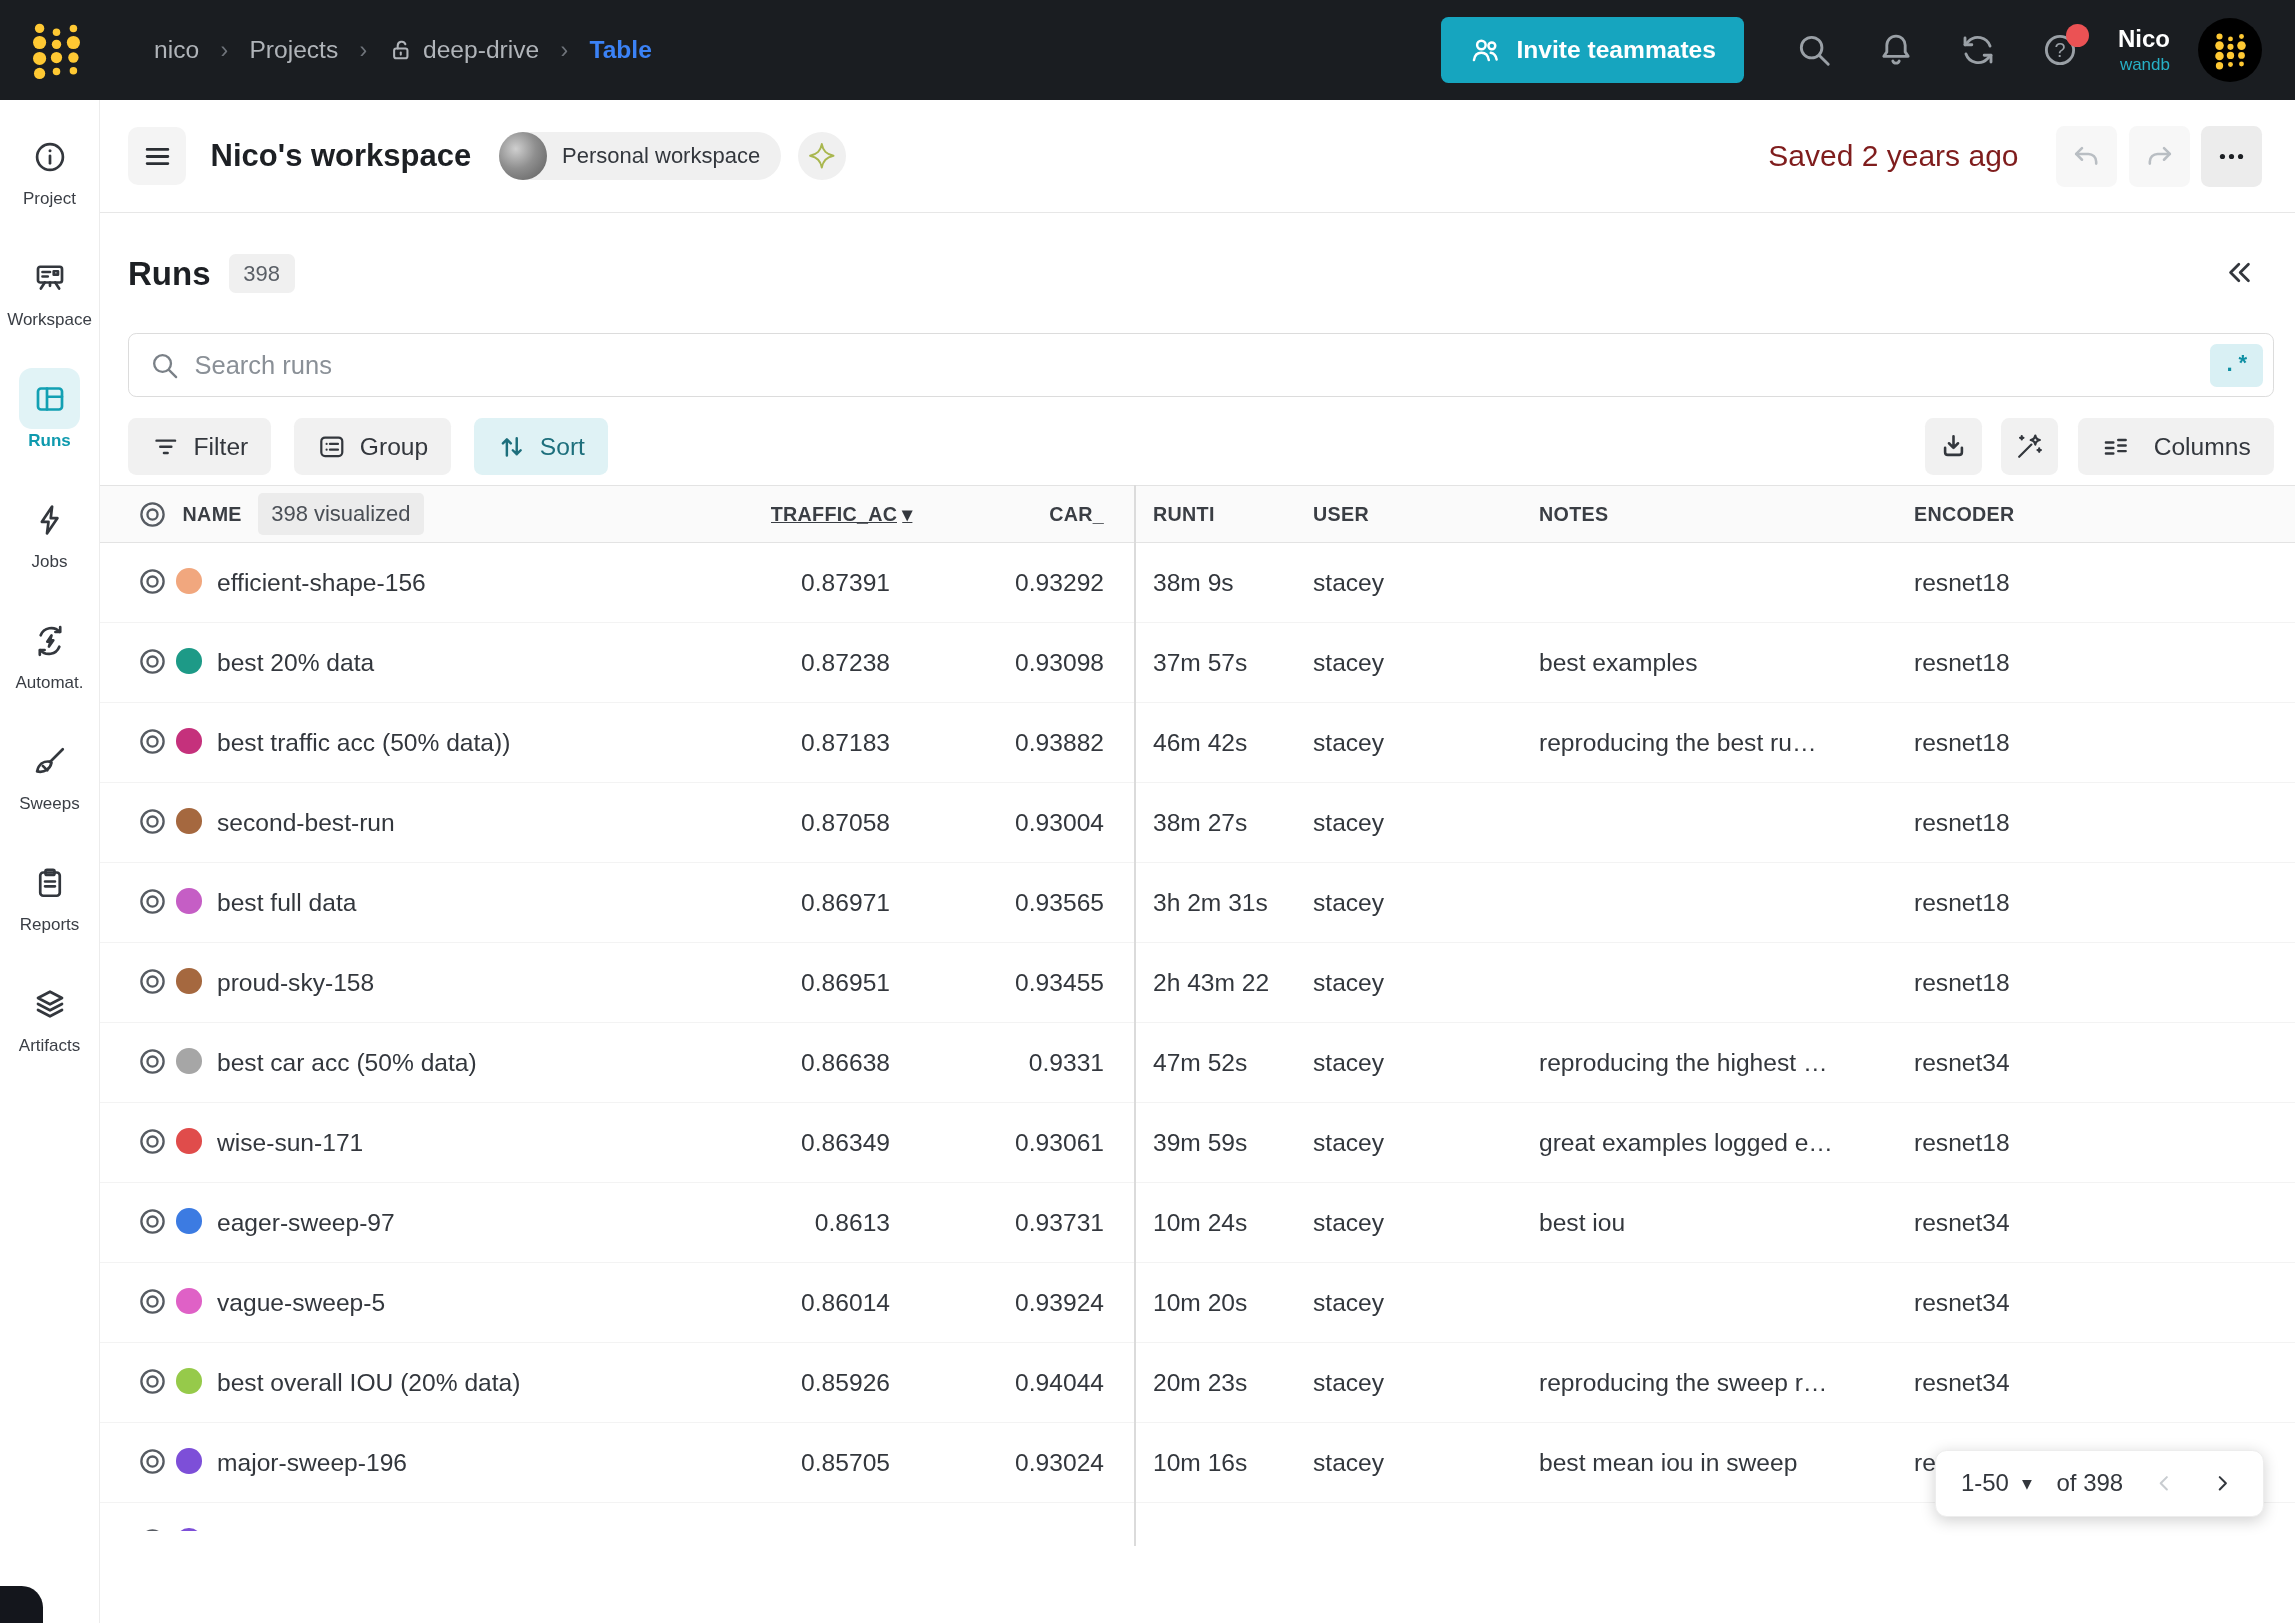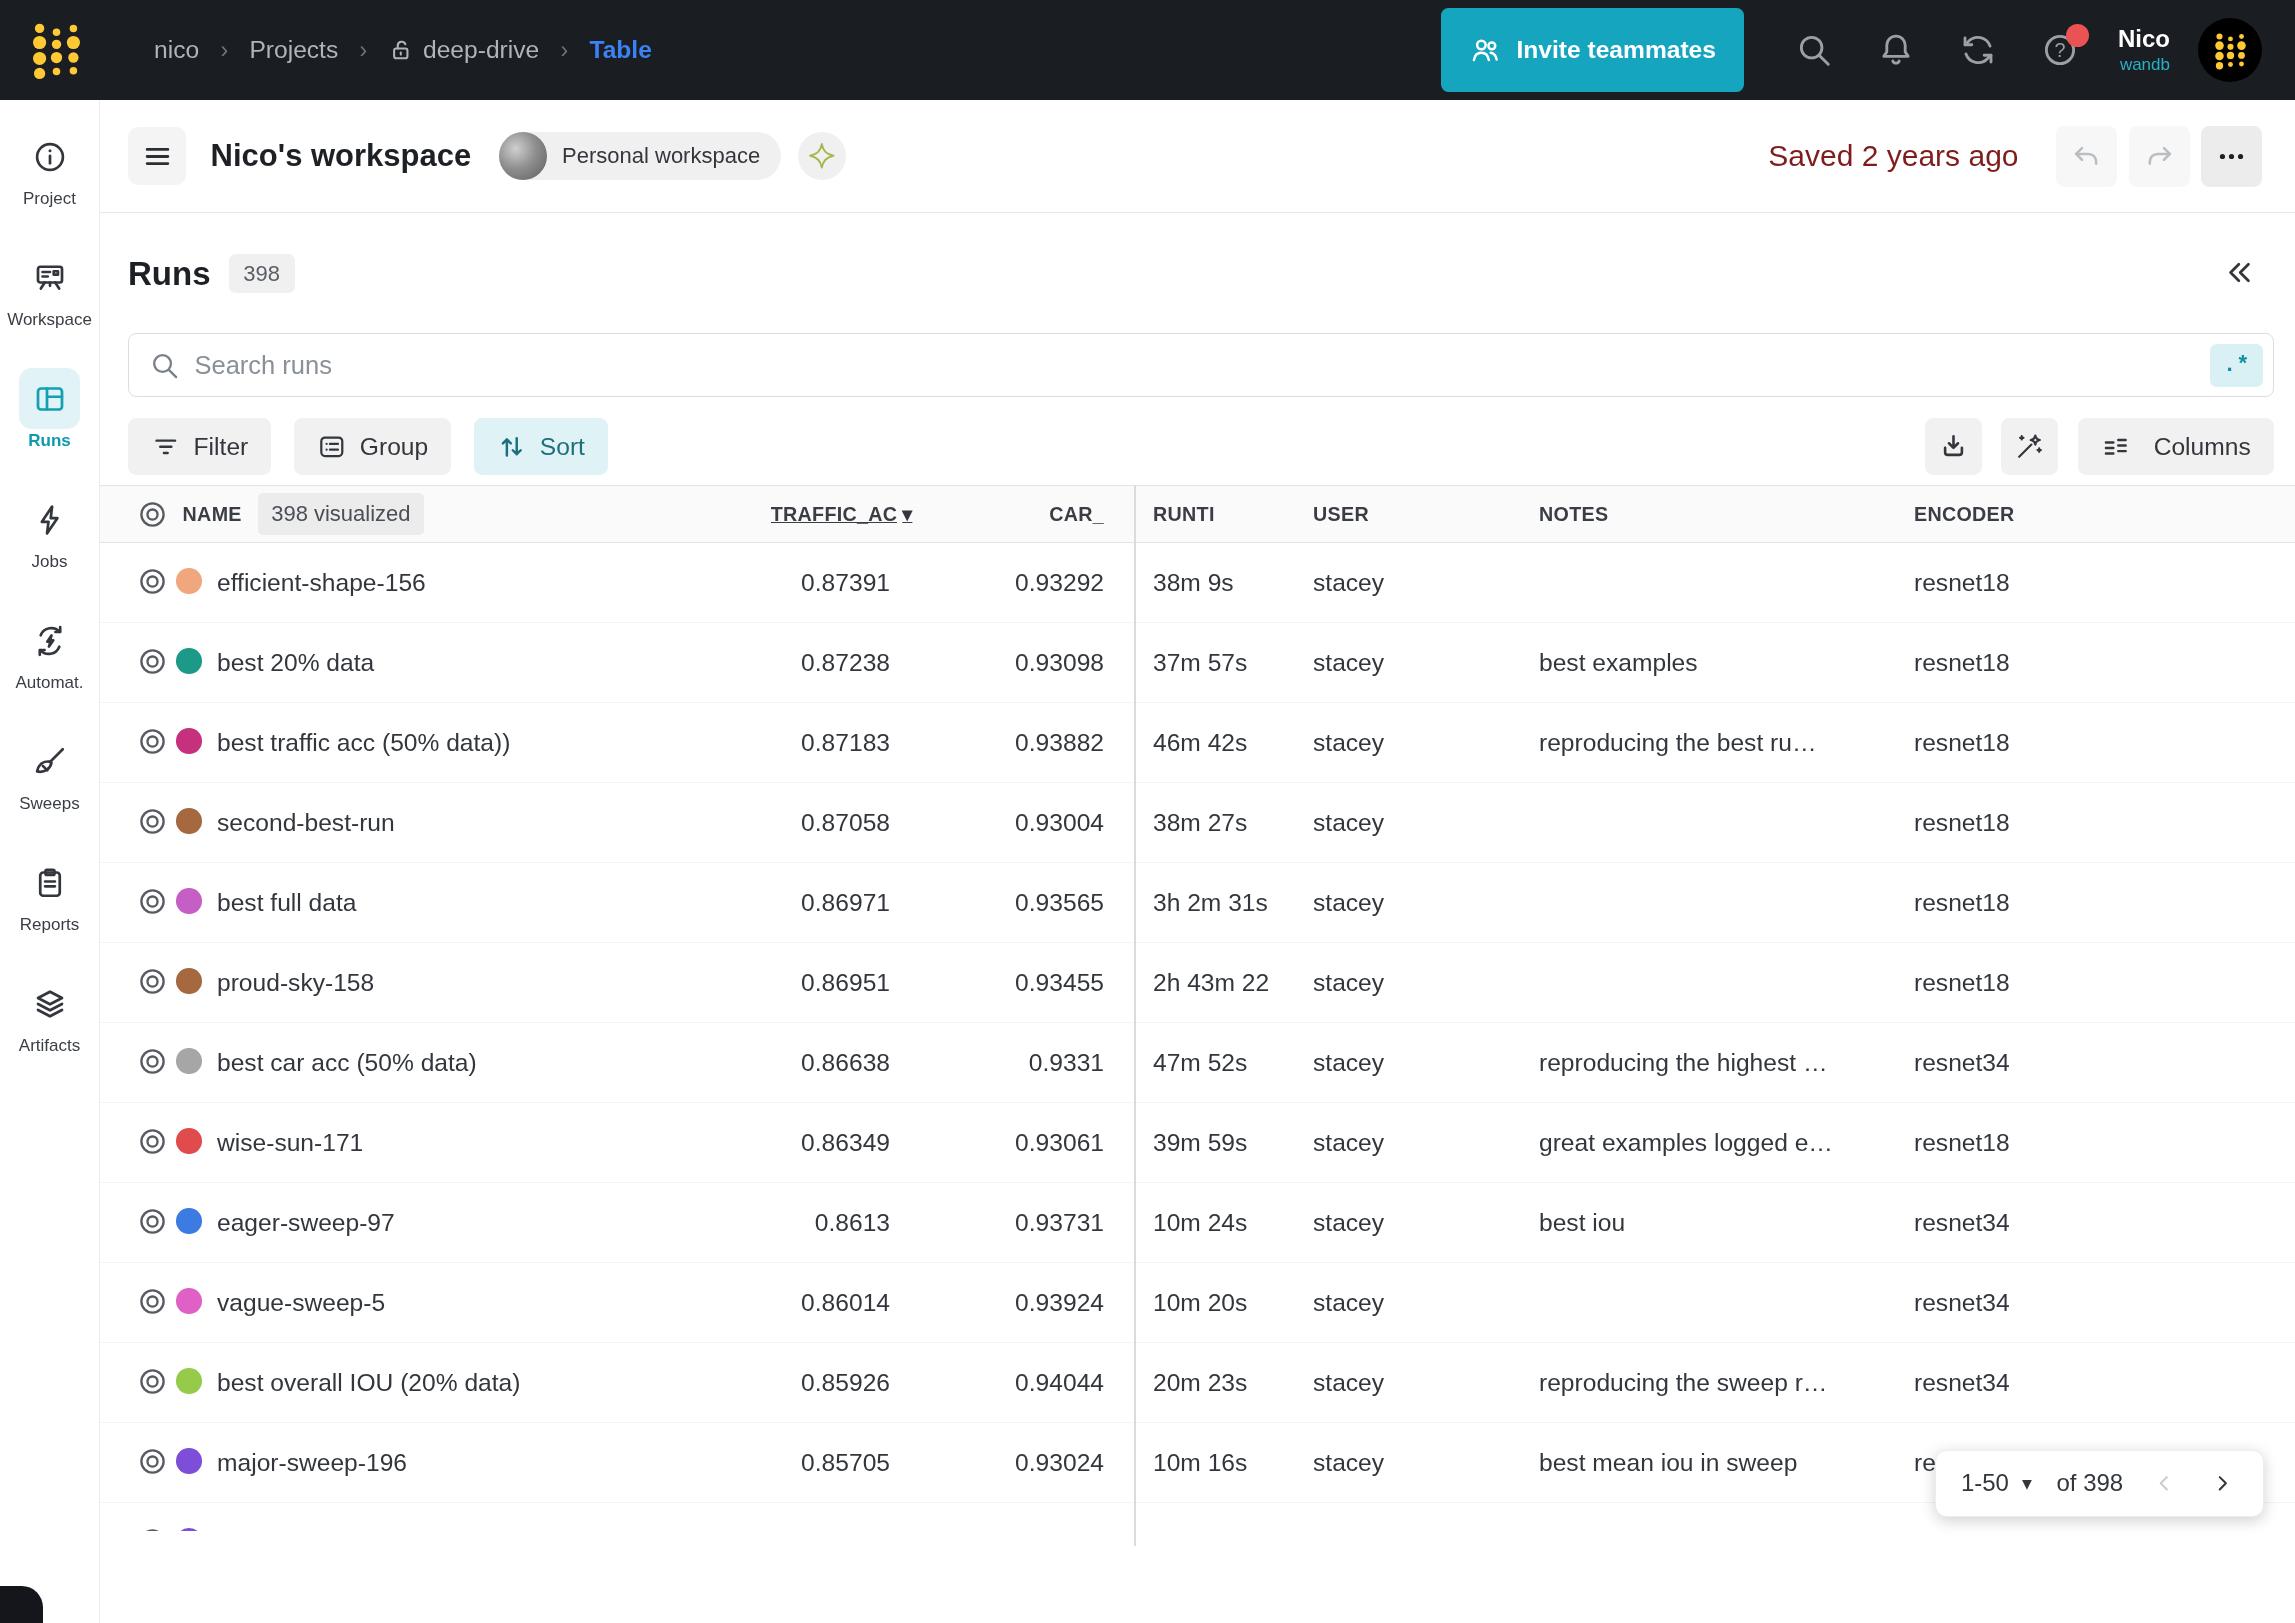--- a/index.html
+++ b/index.html
@@ -10,21 +10,21 @@
   .navbar { height:100px; background:#1a1d21; display:flex; align-items:center;
     padding:0 33px 0 31px; }
   .logo-btn { width:69px; display:flex; align-items:center; justify-content:flex-start; }
   .breadcrumb { display:flex; align-items:center; gap:21.3px; margin-left:54px; font-size:24.6px; }
   .bc-link { color:#b0b4b9; cursor:pointer; }
   .bc-sep { color:#6e737a; font-size:23px; }
   .bc-current { color:#3b82f6; font-weight:700; }
   .bc-project { display:flex; align-items:center; gap:9.9px; color:#b0b4b9; }
   .nav-spacer { flex:1; }
   .invite-btn { display:flex; align-items:center; gap:14.8px; background:#16a5bf; color:#fff;
-    font-size:24.6px; font-weight:600; border:none; border-radius:7.4px; height:84px; padding:0 28px;
+    font-size:24.6px; font-weight:600; border:none; border-radius:7.4px; height:66px; padding:0 28px;
     cursor:pointer; }
   .nav-icons { display:flex; align-items:center; gap:44px; margin-left:51px; }
   .nav-ic { width:38px; height:38px; color:#9aa0a6; position:relative; cursor:pointer; }
   .nav-ic svg { width:100%; height:100%; }
   .alert-dot { position:absolute; top:-6.6px; right:-9.9px; width:23px; height:23px;
     border-radius:50%; background:#eb5254; }
   .user-block { margin-left:39px; text-align:right; line-height:1.25; }
   .user-name { color:#fff; font-size:24px; font-weight:700; }
   .user-org { color:#27b0c6; font-size:17px; }
   .nav-avatar { width:64px; height:64px; border-radius:50%; background:#000; margin-left:28px;

